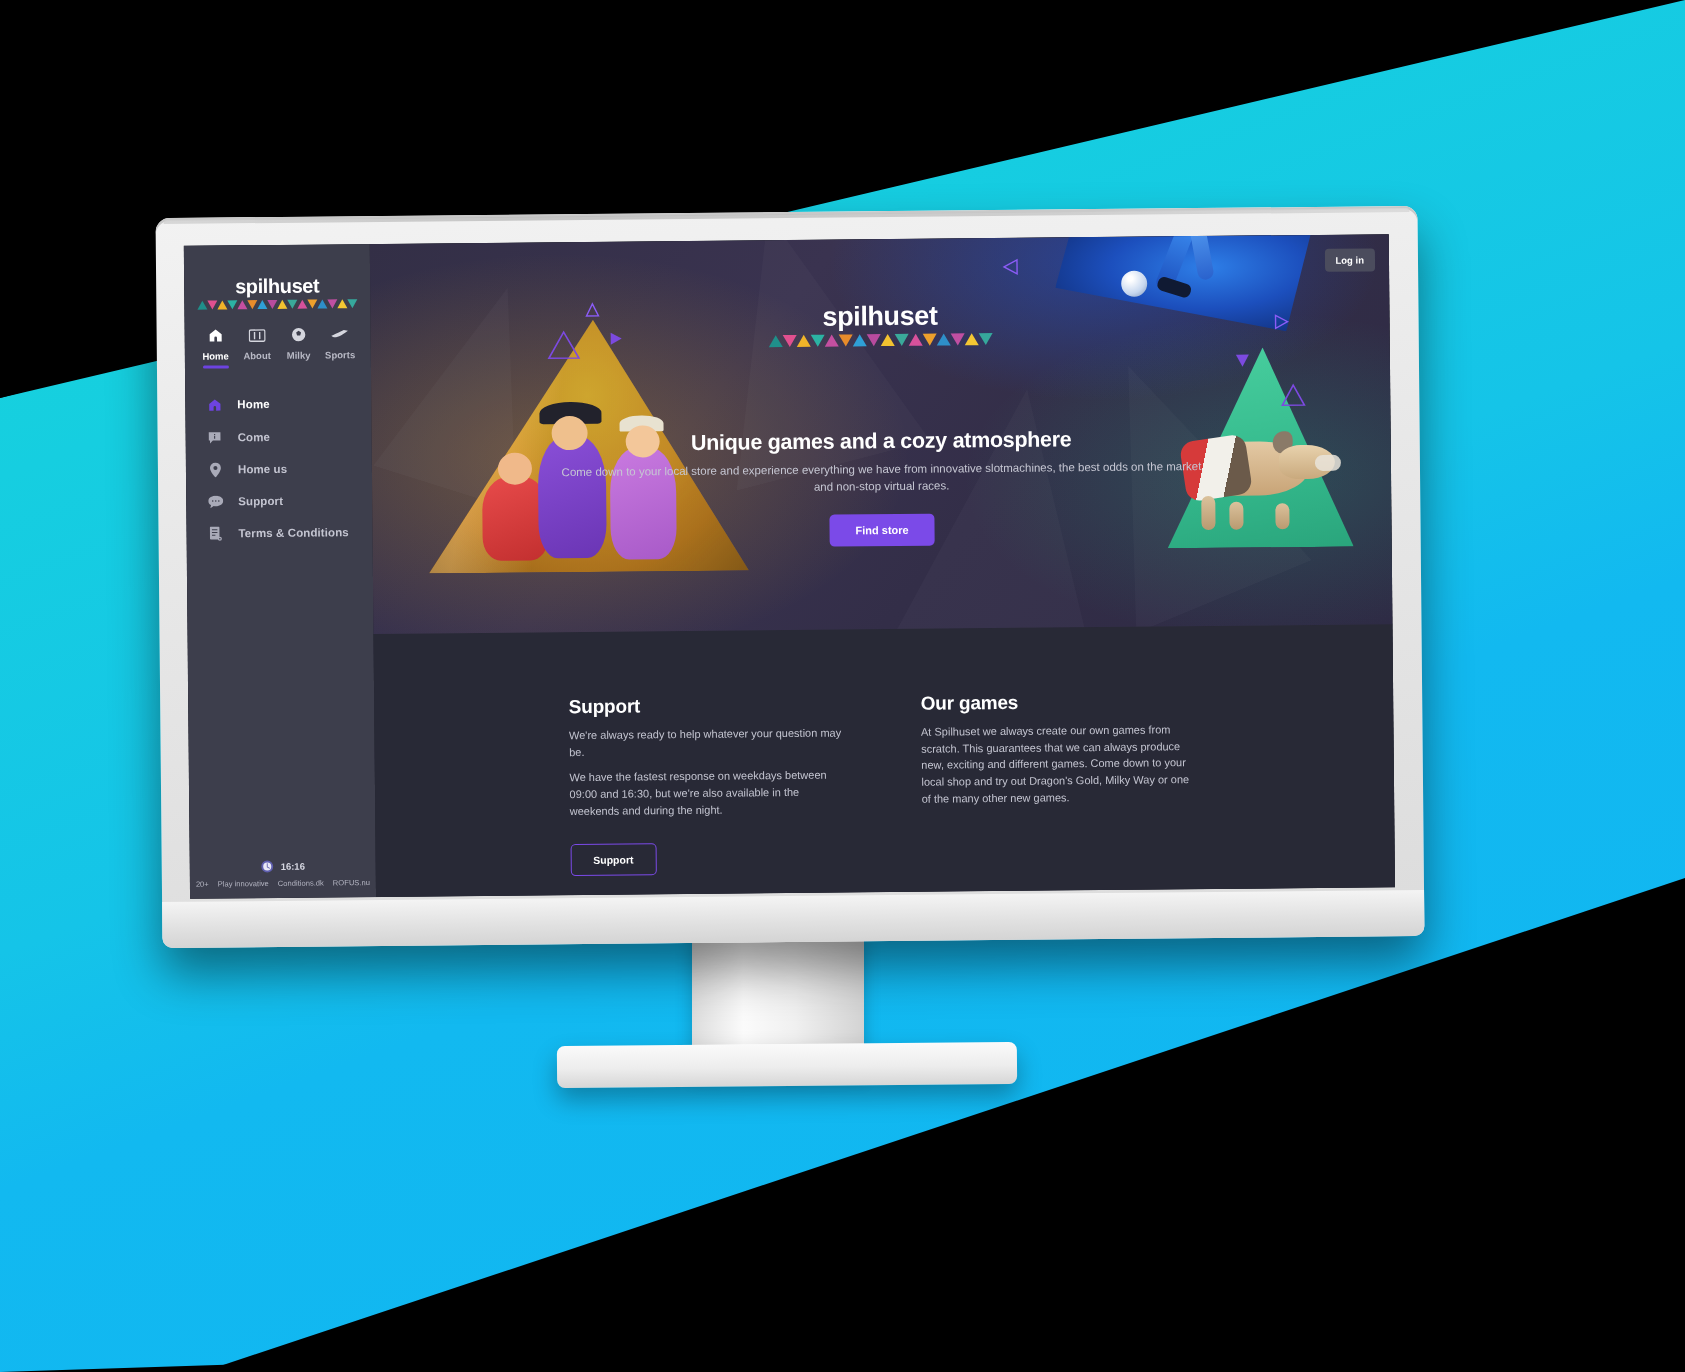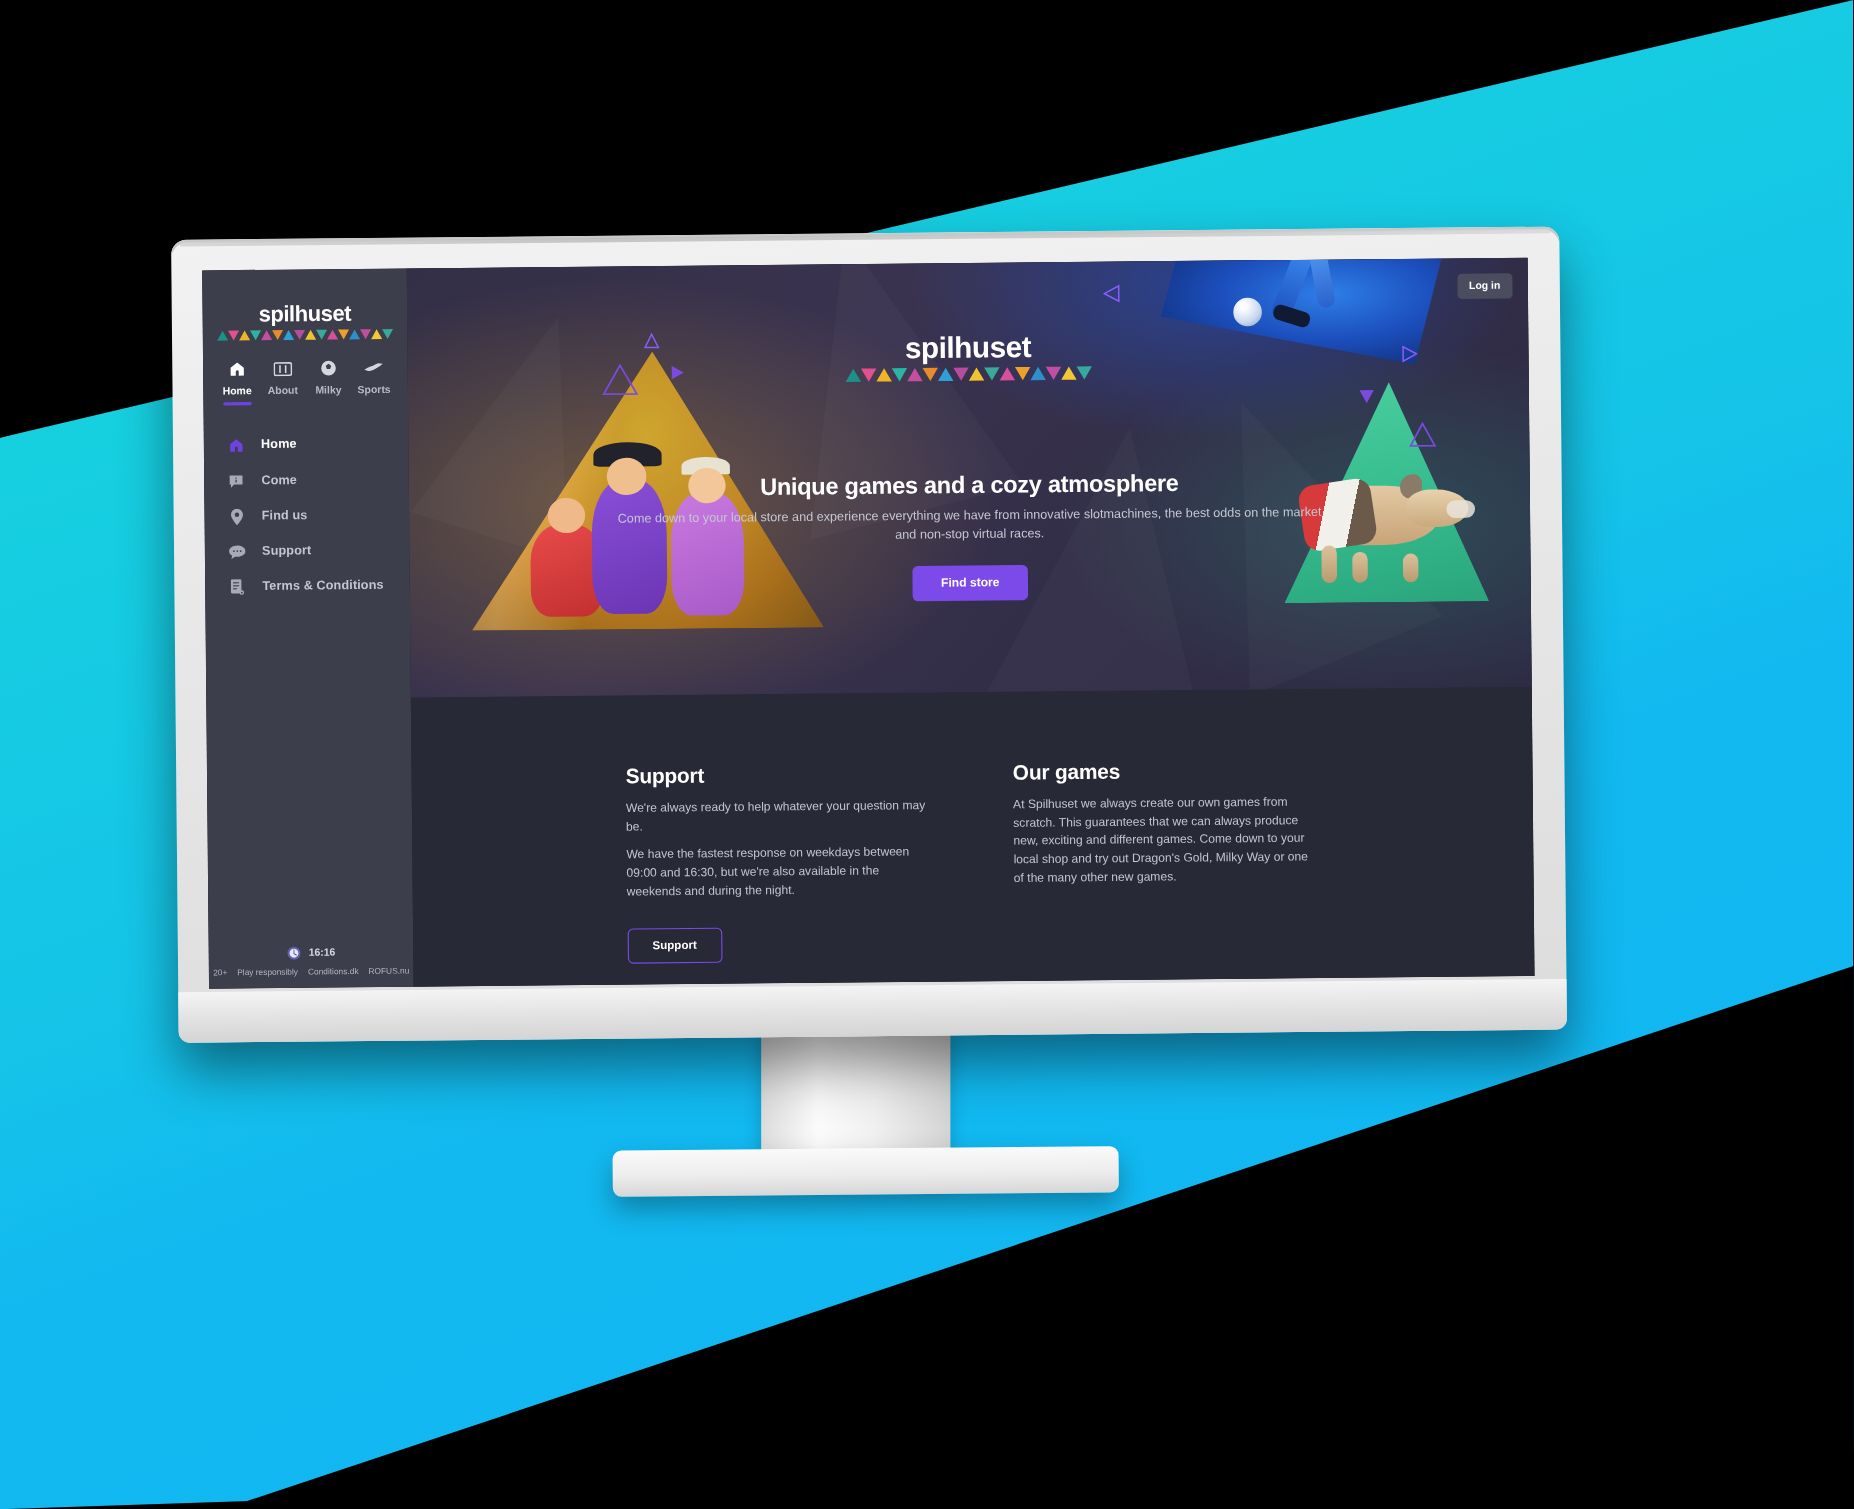--- a/index.html
+++ b/index.html
@@ -322,21 +322,21 @@
               </span>
               <span class="nlabel">Come</span>
             </div>
             <div class="navitem">
               <span class="nicon">
                 <svg width="13" height="15" viewBox="0 0 16 22" fill="currentColor">
                     <path d="M8 0a8 8 0 0 0-8 8c0 5.5 8 14 8 14s8-8.5 8-14a8 8 0 0 0-8-8z"></path>
                     <circle cx="8" cy="8" r="3" fill="#3d3e4c"></circle>
                   </svg>
               </span>
-              <span class="nlabel">Find us</span>
+              <span class="nlabel">Home us</span>
             </div>
             <div class="navitem">
               <span class="nicon">
                 <svg width="15" height="13" viewBox="0 0 22 18" fill="currentColor">
                     <path d="M11 0C4.9 0 0 3.4 0 7.6c0 2.4 1.6 4.5 4 5.9L3 18l5-3.1c1 .2 2 .3 3 .3 6.1 0 11-3.4 11-7.6S17.1 0 11 0z"></path>
                     <circle cx="6.5" cy="7.5" r="1.2" fill="#3d3e4c"></circle>
                     <circle cx="11" cy="7.5" r="1.2" fill="#3d3e4c"></circle>
                     <circle cx="15.5" cy="7.5" r="1.2" fill="#3d3e4c"></circle>
                   </svg>
               </span>
@@ -363,21 +363,21 @@
                 <svg width="13" height="13" viewBox="0 0 24 24" fill="#5f5fae">
                     <circle cx="12" cy="12" r="11"></circle>
                     <circle cx="12" cy="12" r="7.5" fill="#e9e9f5"></circle>
                     <path d="M11.2 6h1.6v6.3l4.2 2.5-.8 1.4-5-3z" fill="#5f5fae"></path>
                   </svg>
               </span>
               <span class="ctime">16:16</span>
             </div>
             <div class="legal">
               <span>20+</span>
-              <span>Play responsibly</span>
+              <span>Play innovative</span>
               <span>Conditions.dk</span>
               <span>ROFUS.nu</span>
             </div>
           </div>
         </aside>
 
         <main class="main">
 
           <section class="hero">
 

